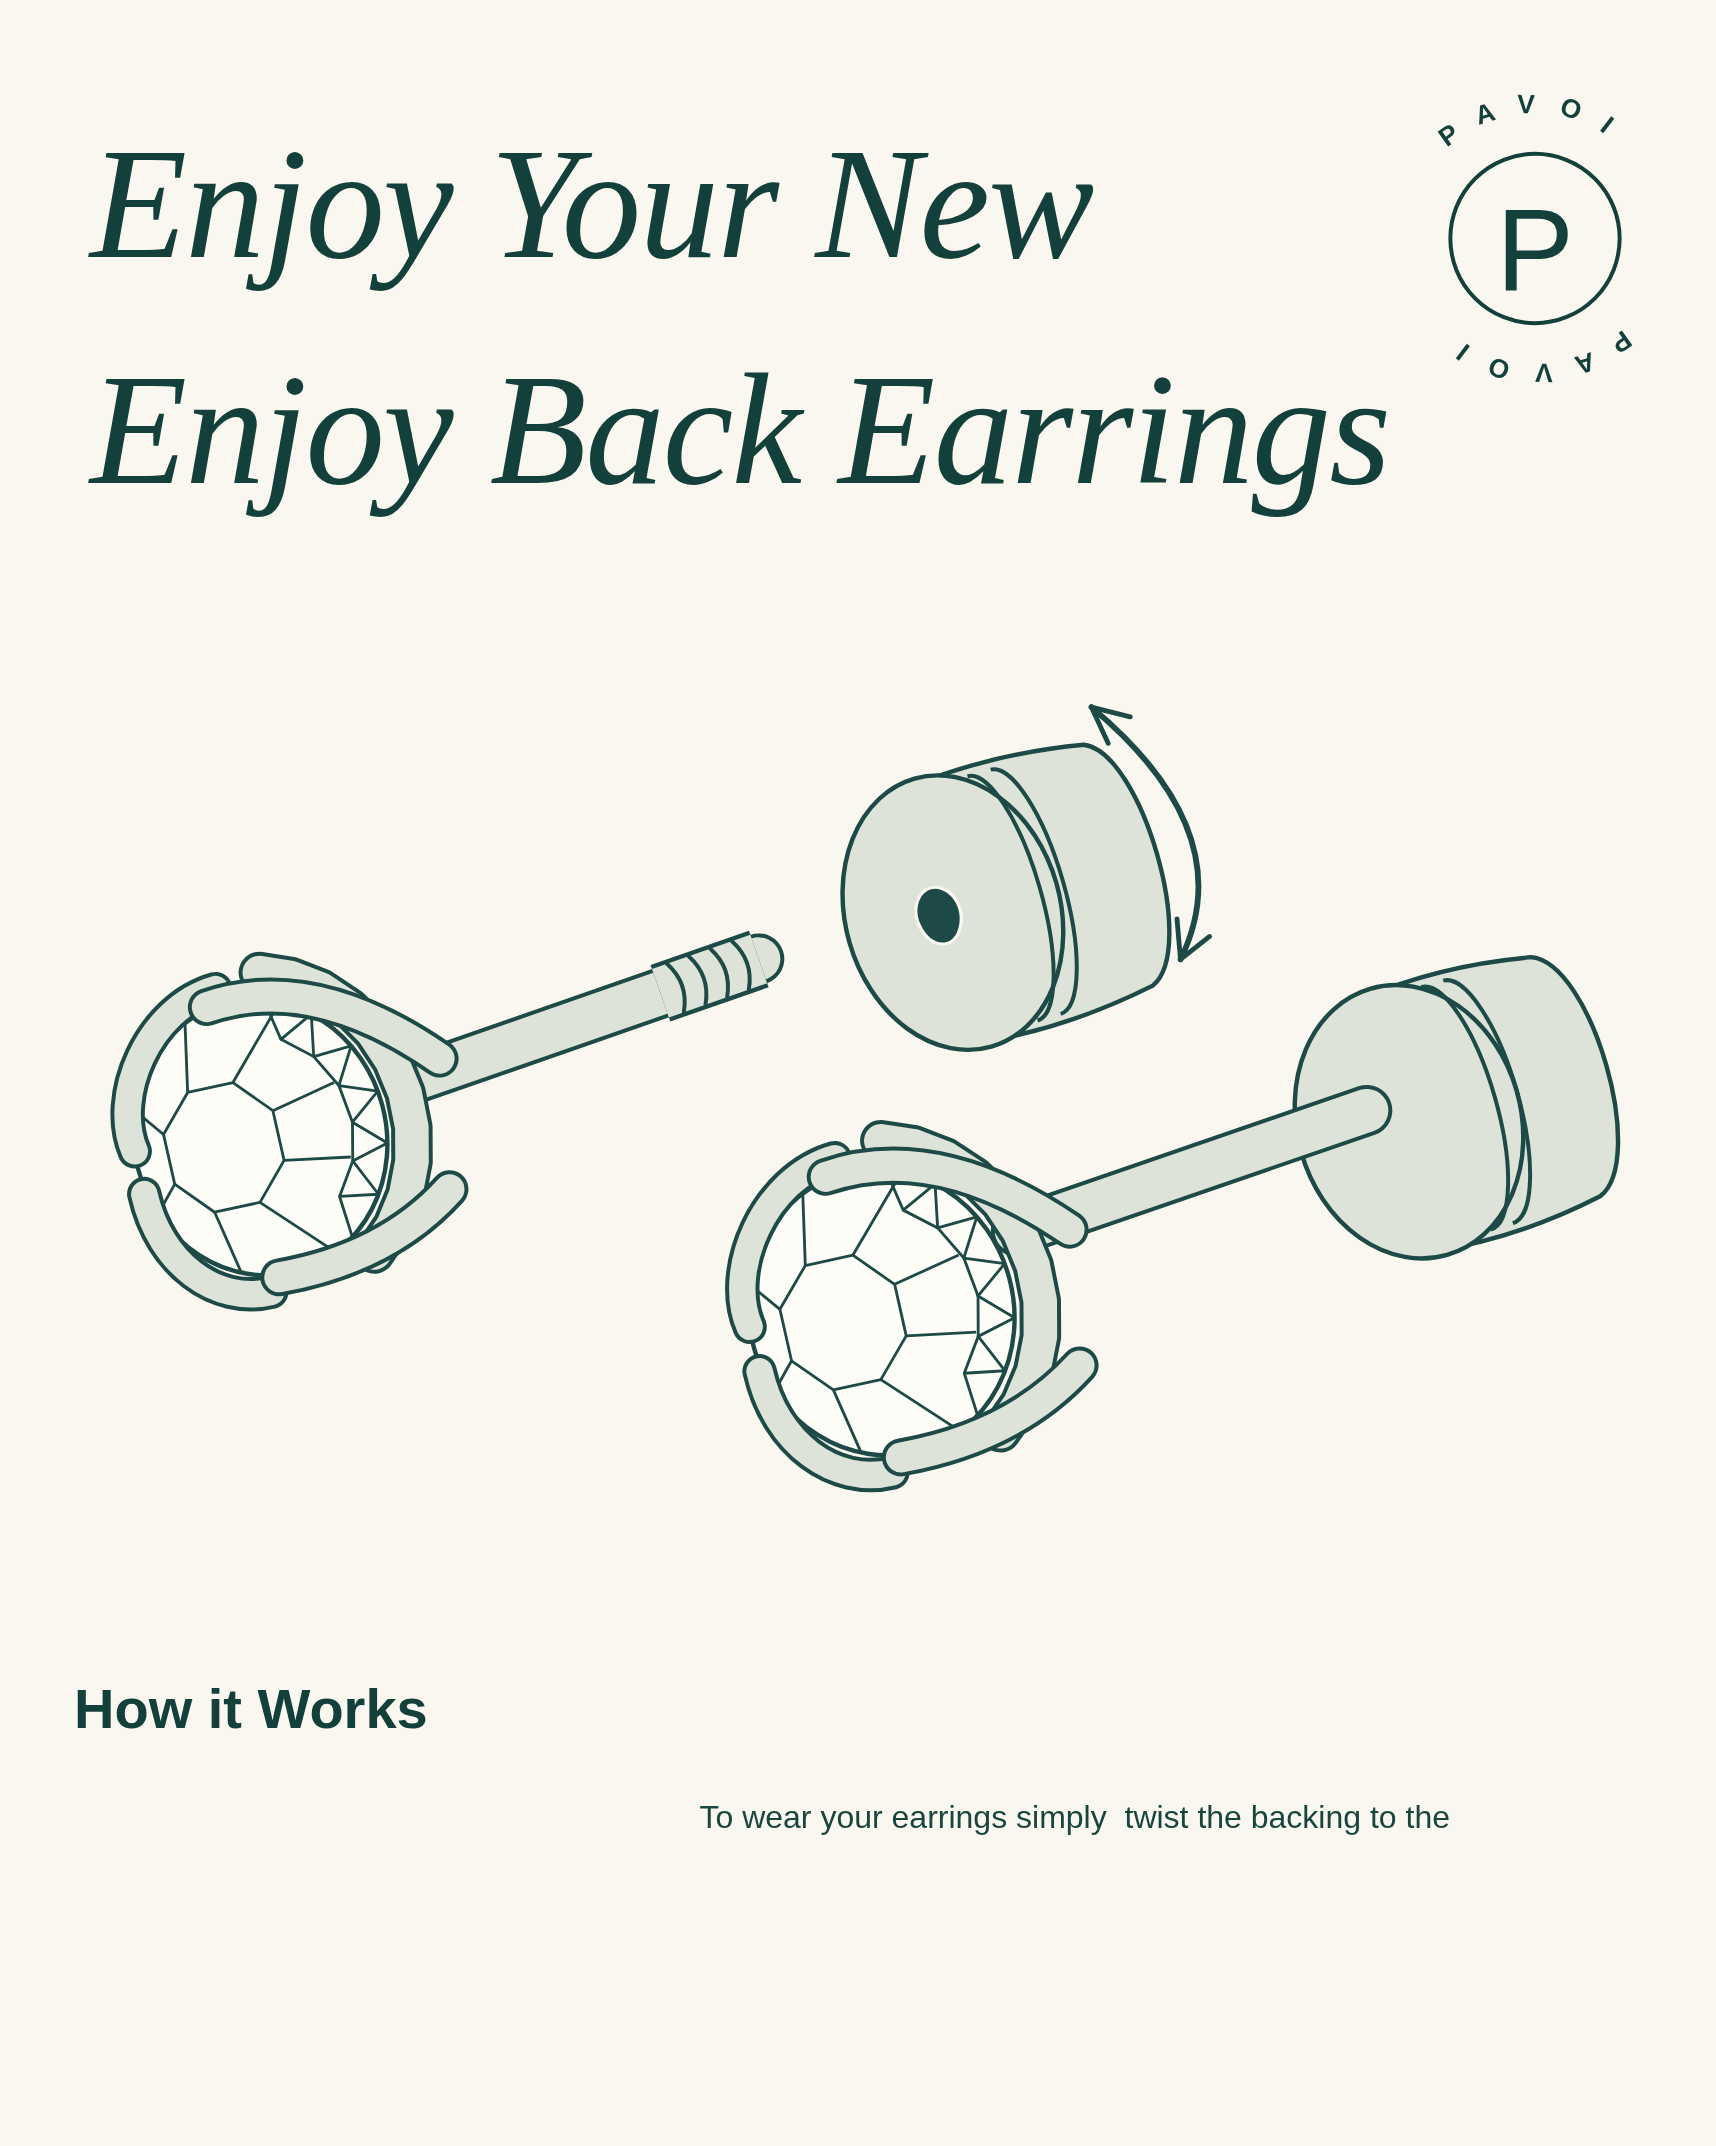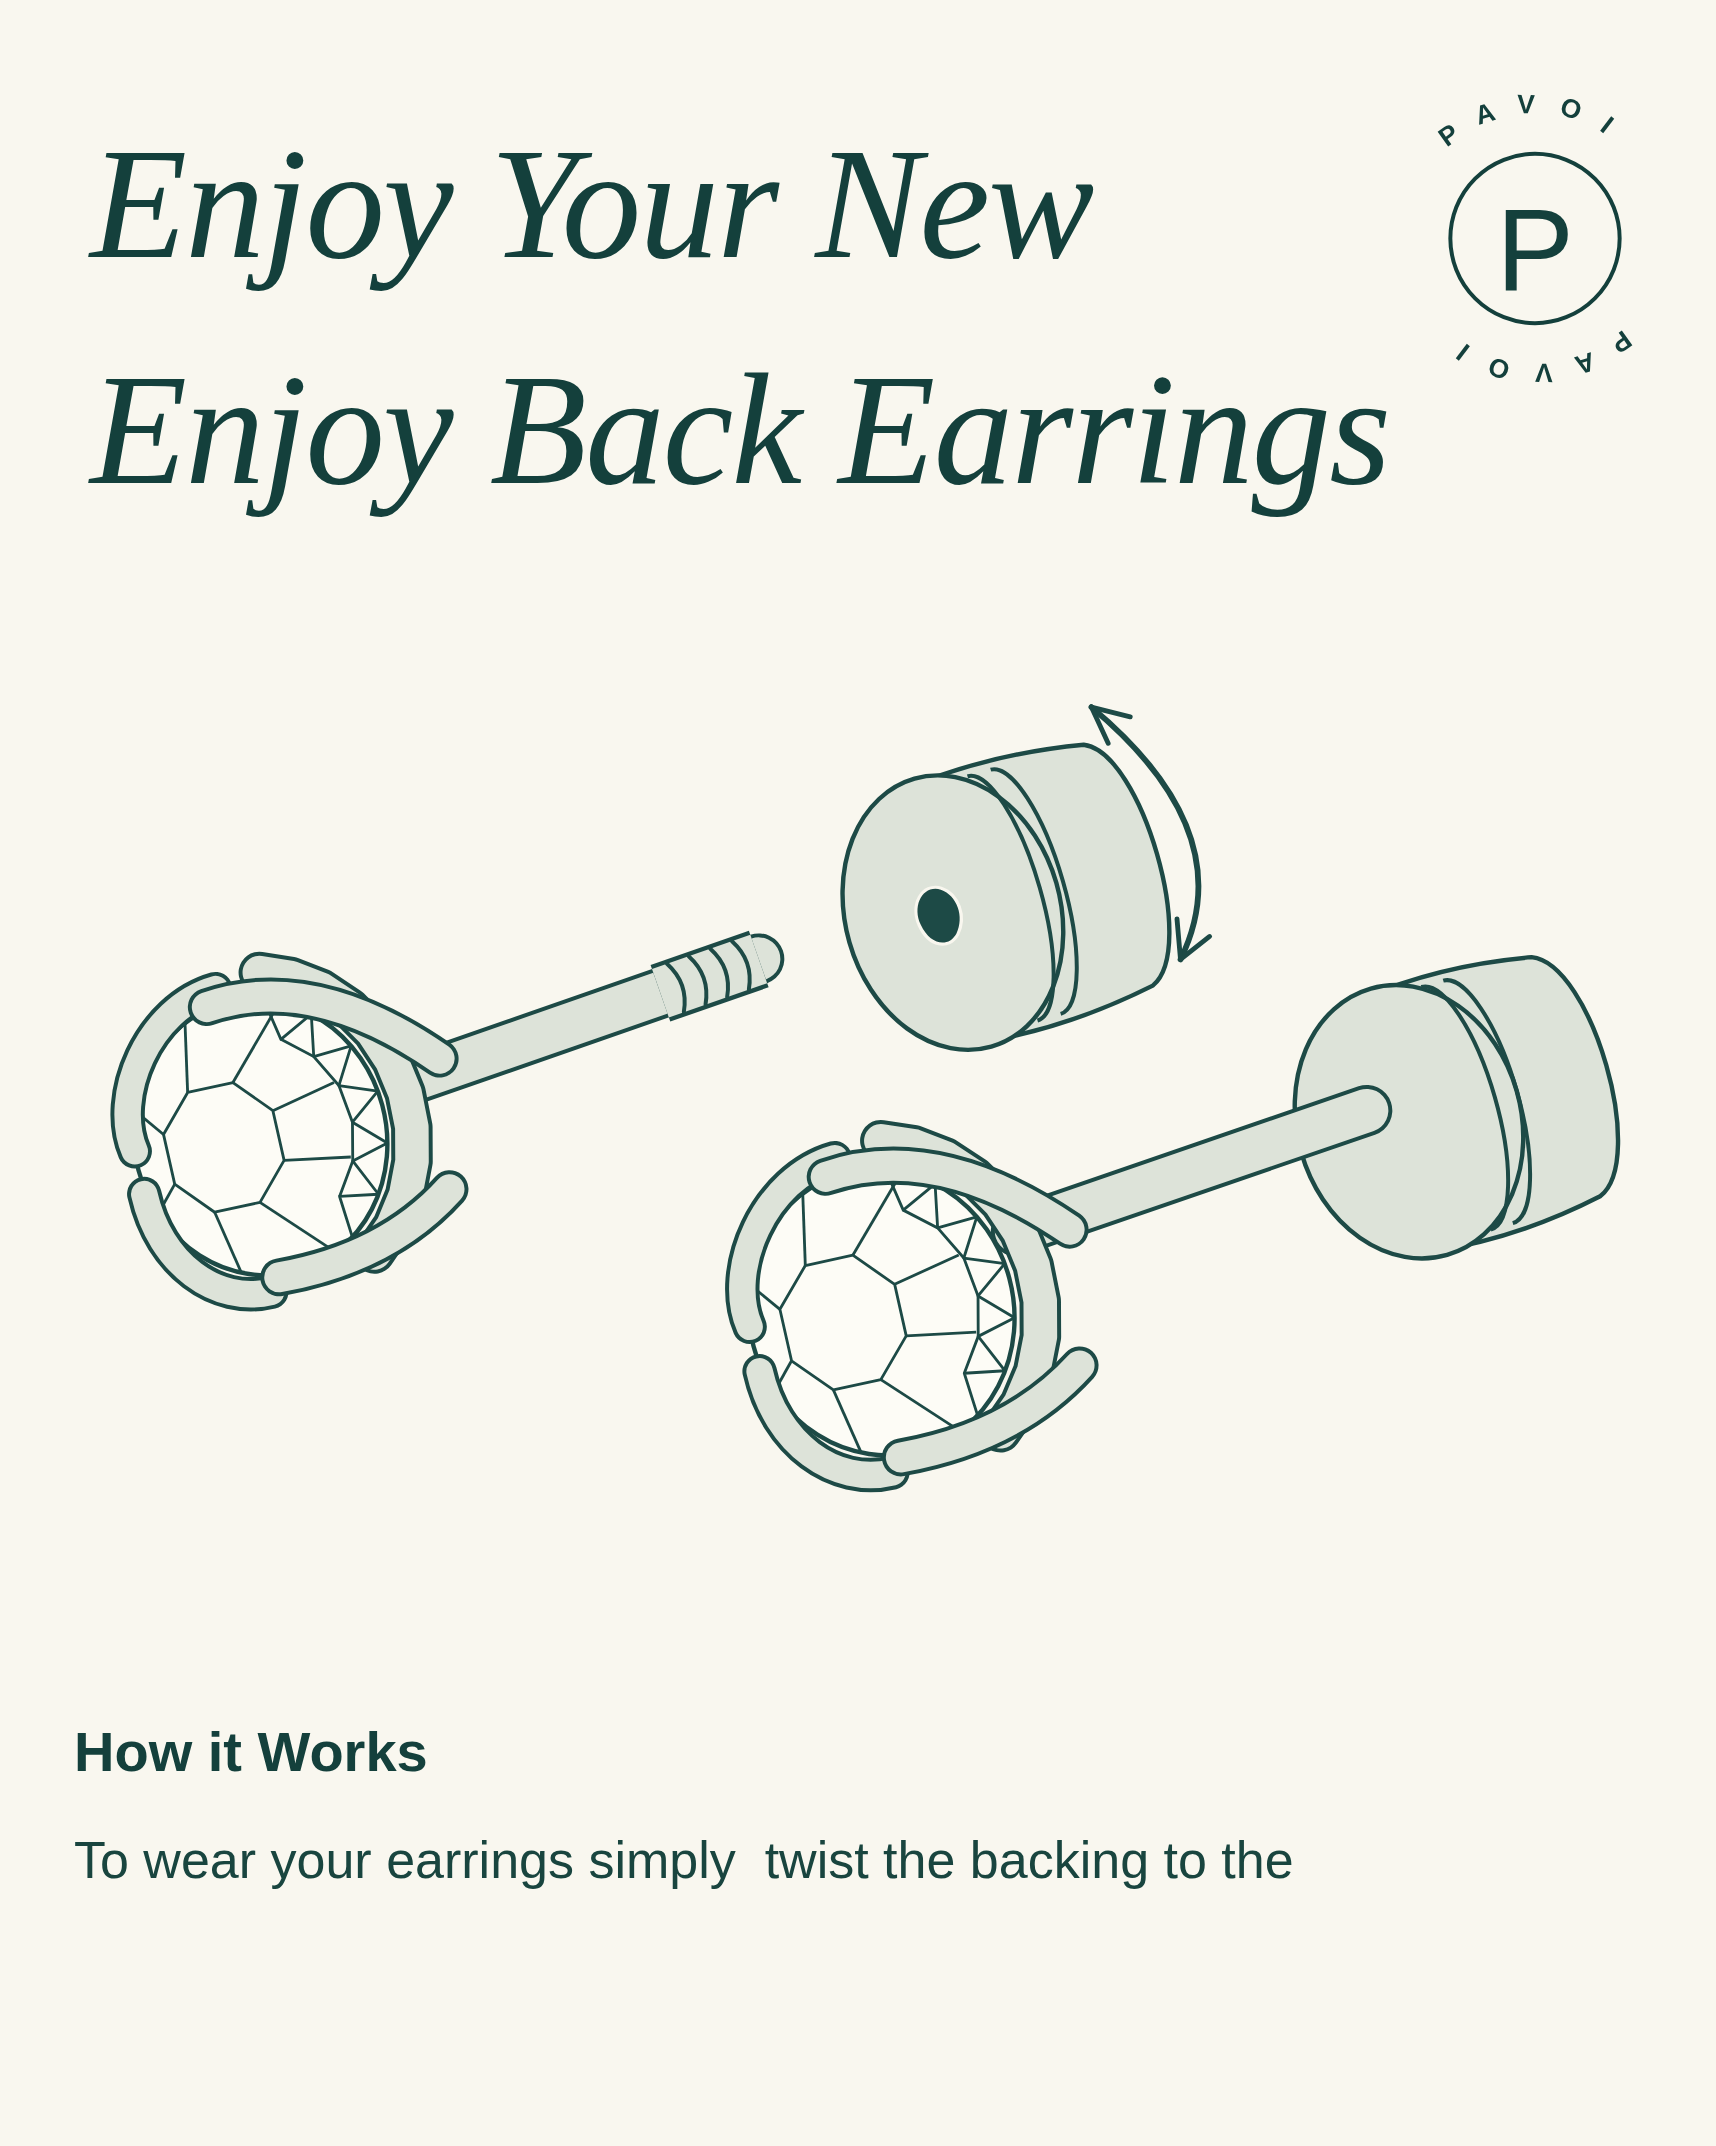--- a/index.html
+++ b/index.html
@@ -12,23 +12,23 @@
     position:absolute;left:74px;top:74px;margin:16px;
     font-family:"Liberation Serif",serif;font-style:italic;font-weight:500;
     font-size:159px;line-height:226px;letter-spacing:-1.8px;
     color:var(--ink,#14403c);white-space:nowrap;
   }
   .logo{position:absolute;left:1385px;top:78px;}
   .logo circle{stroke:var(--ink,#14403c);}
   .logo-arc{font-size:30px;letter-spacing:26px;font-weight:600;fill:var(--ink,#14403c);font-family:"Liberation Sans",sans-serif;}
   .logo-p{font-size:132px;font-weight:400;fill:var(--ink,#14403c);font-family:"Liberation Sans",sans-serif;}
   .diagram{position:absolute;left:0;top:573px;}
-  .how{position:absolute;left:74px;top:1719px;width:1376px;}
+  .how{position:absolute;left:74px;top:1676px;width:1376px;}
   .how h2{margin:0;font-size:56px;font-weight:bold;color:var(--ink,#14403c);}
-  .how p{margin:41px 0 0 0;font-size:52px;line-height:71px;font-weight:400;color:var(--ink-body,#19453f);}
+  .how p{margin:41px 0 0 0;font-size:32px;line-height:71px;font-weight:400;color:var(--ink-body,#19453f);text-align:right;}
   .how p span{display:block;white-space:pre-wrap;}
 </style>
 </head>
 <body>
 
 <h1 class="title"><span>Enjoy Your New</span><br><span>Enjoy Back Earrings</span></h1>
 
 <svg class="logo" width="300" height="321" viewBox="0 0 340 364">
   <defs>
     <path id="arcTop" d="M 36.6,133.4 A 142,142 0 0 1 303.4,133.4"></path>

